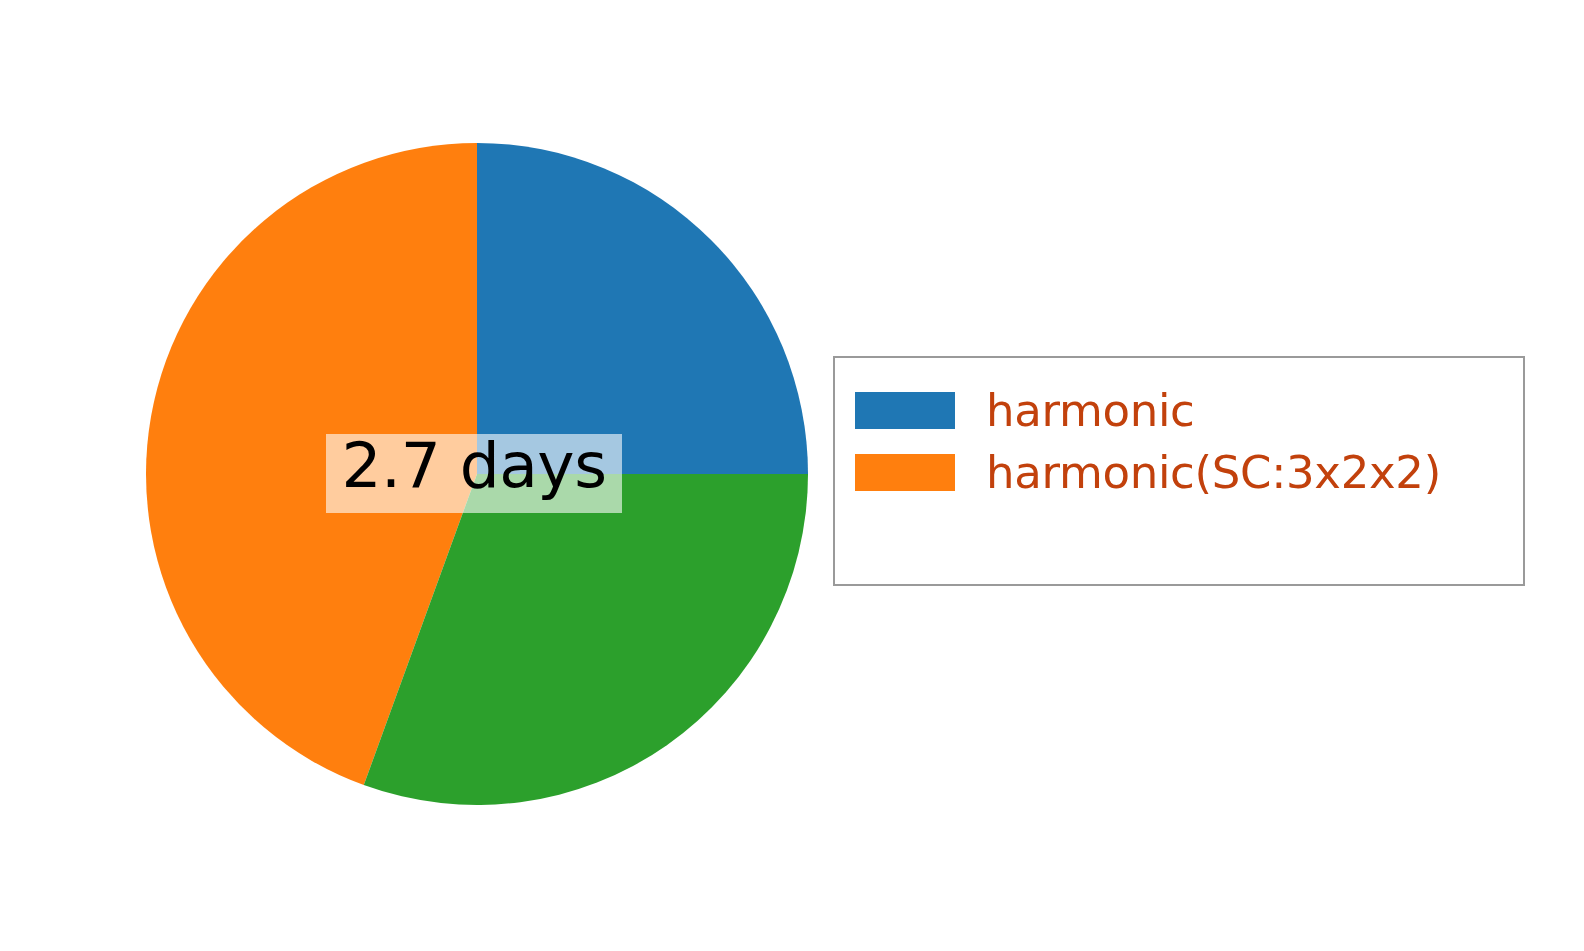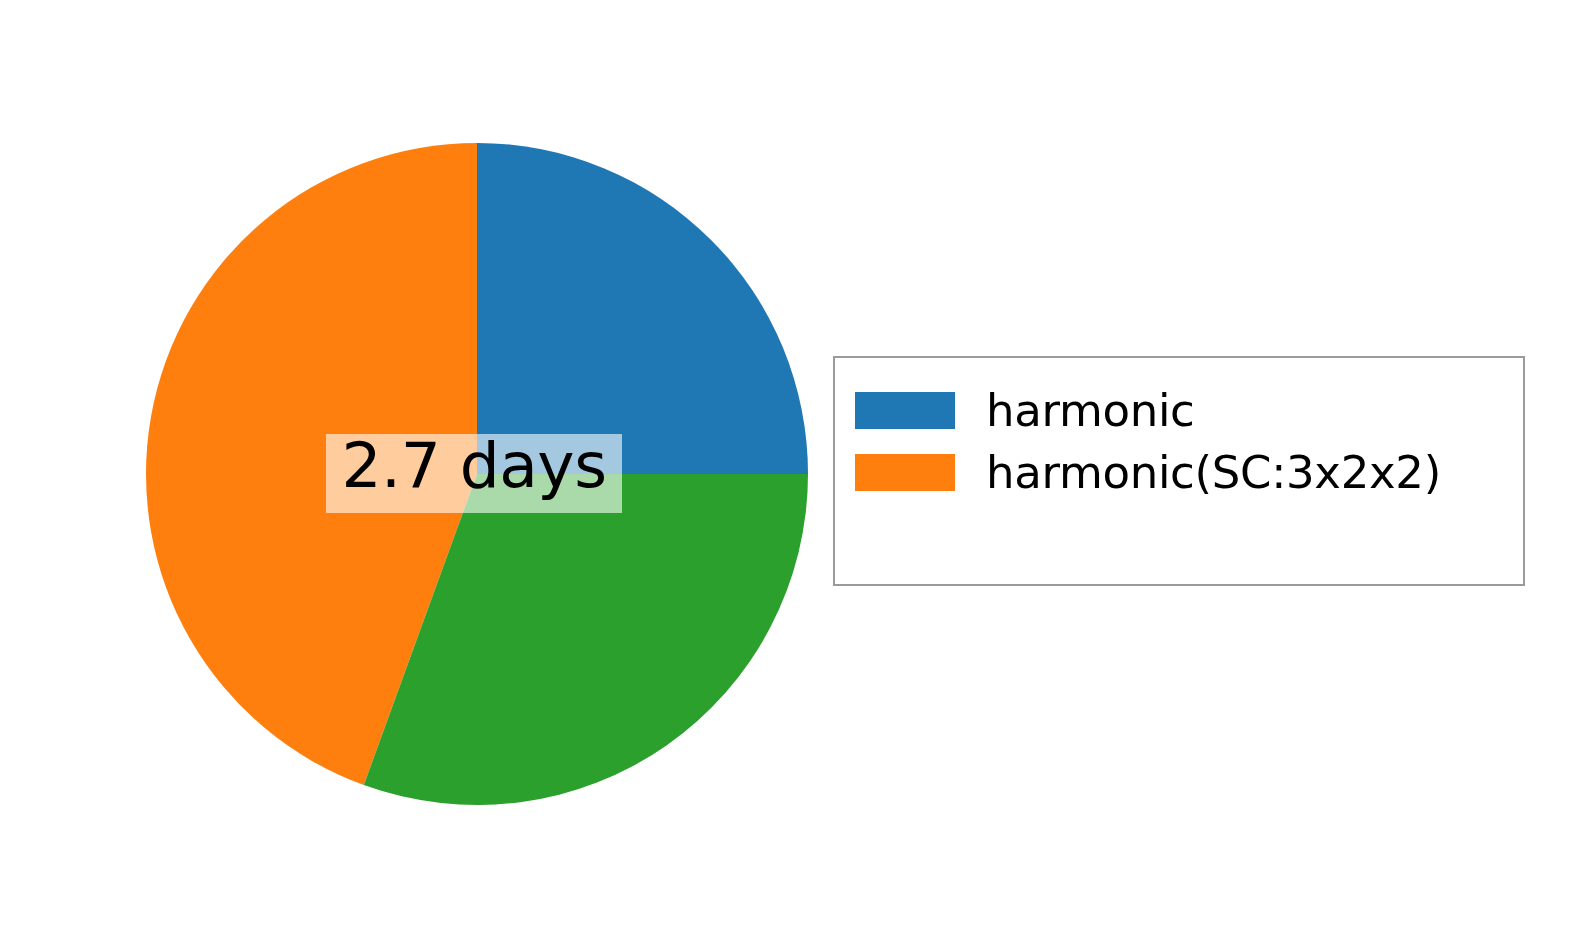--- a/index.html
+++ b/index.html
@@ -87,21 +87,21 @@
   .legend-swatch {
     width: 100px;
     height: 37px;
     flex: 0 0 auto;
   }
   .legend-label {
     margin-left: 31px;
     font-family: "DejaVu Sans", sans-serif;
     font-size: 45px;
     line-height: 1;
-    color: #000000;
+    color: #c2410c;
     white-space: nowrap;
     letter-spacing: -0.3px;
   }
 </style>
 </head>
 <body>
 
 <div id="figure">
 
   <div id="pie-wrap">

